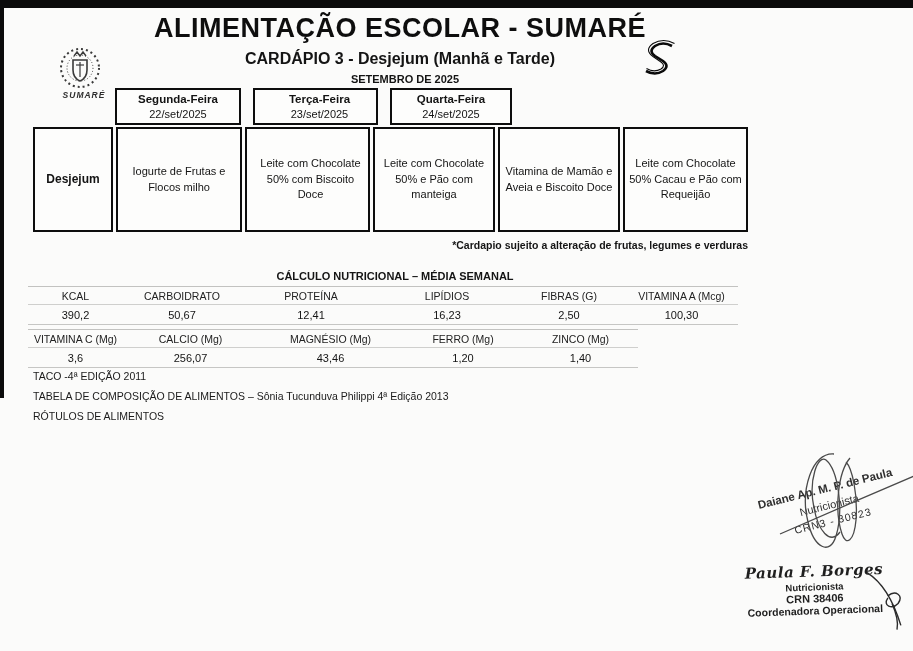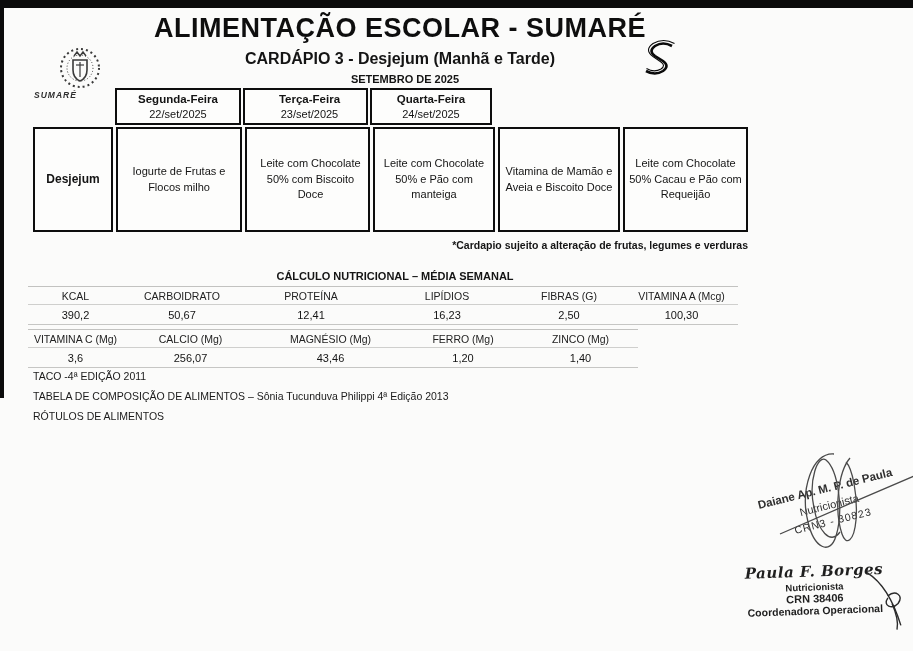--- a/index.html
+++ b/index.html
@@ -13,29 +13,29 @@
   .scan-left-edge { left:0; top:0; width:4px; height:398px; background:#0b0b0b; }
 
   .page-title { left:110px; top:13px; width:580px; text-align:center;
     font-size:27px; font-weight:bold; letter-spacing:0.5px; color:#0e0e0e; }
   .page-subtitle { left:110px; top:50px; width:580px; text-align:center;
     font-size:16px; font-weight:bold; }
   .month-label { left:115px; top:73px; width:580px; text-align:center;
     font-size:11px; font-weight:bold; }
 
   .crest { left:52px; top:44px; }
-  .sumare-label { left:34px; top:90px; width:100px; 
+  .sumare-label { left:34px; top:90px; width:100px; text-align:center;
     font-size:8.5px; font-weight:bold; font-style:italic; letter-spacing:1px; color:#2e2e2e; }
 
   .seja { left:644px; top:38px; display:flex; align-items:flex-start; }
   .seja-text { margin-left:3px; }
   .seja-name { font-size:30px; font-weight:900; letter-spacing:1.5px; line-height:0.95; color:#0a0a0a; }
   .seja-tagline { font-size:4.8px; font-weight:bold; letter-spacing:0.55px; color:#1c1c1c; margin-top:1px; }
 
-  .menu-header-row { left:115px; top:88px; display:flex; gap:2px; }
+  .menu-header-row { left:115px; top:88px; display:flex; gap:12px; }
   .menu-body-row   { left:33px;  top:127px; display:flex; gap:3px; }
   .mcell {
     box-sizing:border-box; border:2.5px solid #0d0d0d; background:#fdfdfc;
     display:flex; flex-direction:column; align-items:center; justify-content:center;
     text-align:center;
   }
   .hcell { height:37px; justify-content:space-evenly; padding:1px 0; }
   .day-name { font-size:11.5px; font-weight:bold; }
   .day-date { font-size:11px; }
   .bcell { height:105px; font-size:11px; line-height:1.45; padding:0 2px; }

